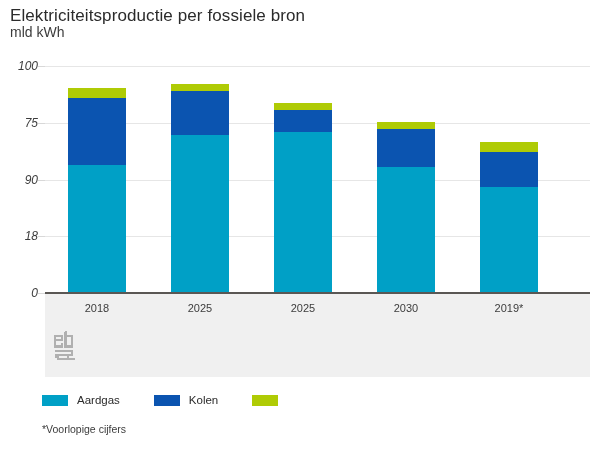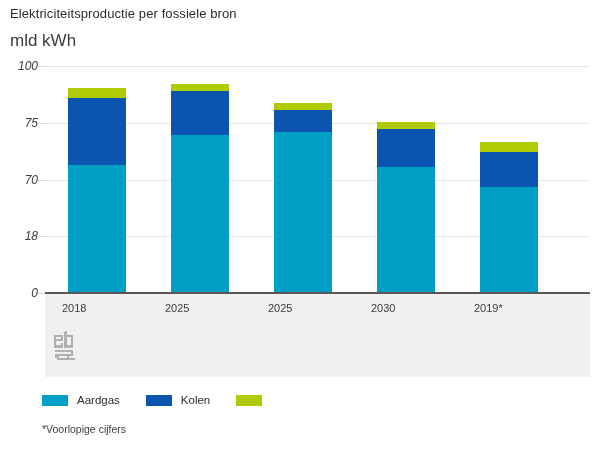--- a/index.html
+++ b/index.html
@@ -18,31 +18,31 @@
     position: relative;
     width: 600px;
     height: 450px;
   }
 
   
   .chart-title {
     position: absolute;
     left: 10px;
     top: 6px;
-    font-size: 13px;
+    font-size: 17px;
     font-weight: 400;
     color: #2b2b2b;
     letter-spacing: 0.1px;
     white-space: nowrap;
   }
   .chart-unit {
     position: absolute;
     left: 10px;
-    top: 31px;
-    font-size: 17px;
+    top: 24px;
+    font-size: 14px;
     color: #3c3c3c;
     white-space: nowrap;
   }
 
   
   .plot {
     position: absolute;
     left: 45px;
     top: 66px;
     width: 545px;
@@ -106,42 +106,42 @@
     left: 45px;
     top: 294px;
     width: 545px;
     height: 83px;
     background: #f0f0f0;
   }
   .xlabel {
     position: absolute;
     top: 302px;
     width: 70px;
-    text-align: left;
+    text-align: center;
     font-size: 11px;
     color: #3c3c3c;
   }
 
   
   .cbs-logo {
     position: absolute;
     left: 52px;
     top: 330px;
     width: 30px;
     height: 34px;
   }
 
   
   .legend {
     position: absolute;
     left: 42px;
     top: 394px;
     display: flex;
     align-items: center;
-    gap: 0;
+    gap: 8px;
   }
   .legend-item {
     display: flex;
     align-items: center;
     margin-right: 26px;
     white-space: nowrap;
   }
   .legend-swatch {
     width: 26px;
     height: 11px;
@@ -166,21 +166,21 @@
 <div id="root">
 
   <div class="chart-title">Elektriciteitsproductie per fossiele bron</div>
   <div class="chart-unit">mld kWh</div>
 
   <div class="ytick-wrap" id="yaxis">
       <div class="ytick" style="top: 0px;">100</div>
       <div class="ytick-dash" style="top: 0px;"></div>
       <div class="ytick" style="top: 56.75px;">75</div>
       <div class="ytick-dash" style="top: 56.75px;"></div>
-      <div class="ytick" style="top: 113.5px;">70</div>
+      <div class="ytick" style="top: 113.5px;">90</div>
       <div class="ytick-dash" style="top: 113.5px;"></div>
       <div class="ytick" style="top: 170.25px;">18</div>
       <div class="ytick-dash" style="top: 170.25px;"></div>
       <div class="ytick" style="top: 227px;">0</div>
       <div class="ytick-dash" style="top: 227px;"></div>
     </div>
   <div class="plot" id="plot">
       <div class="gridline" style="top: 0px;"></div>
       <div class="gridline" style="top: 56.75px;"></div>
       <div class="gridline" style="top: 113.5px;"></div>

